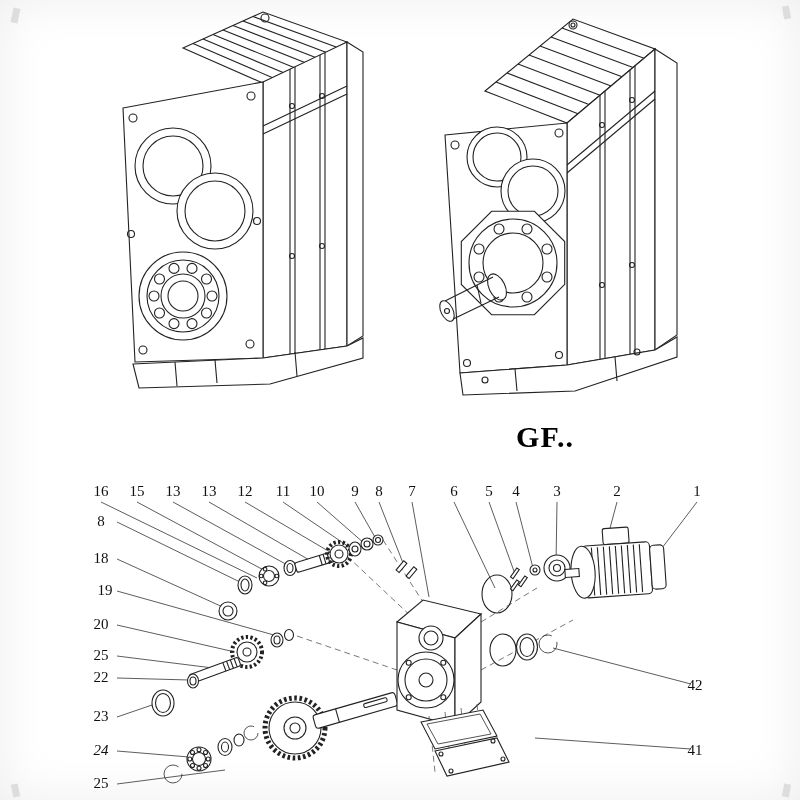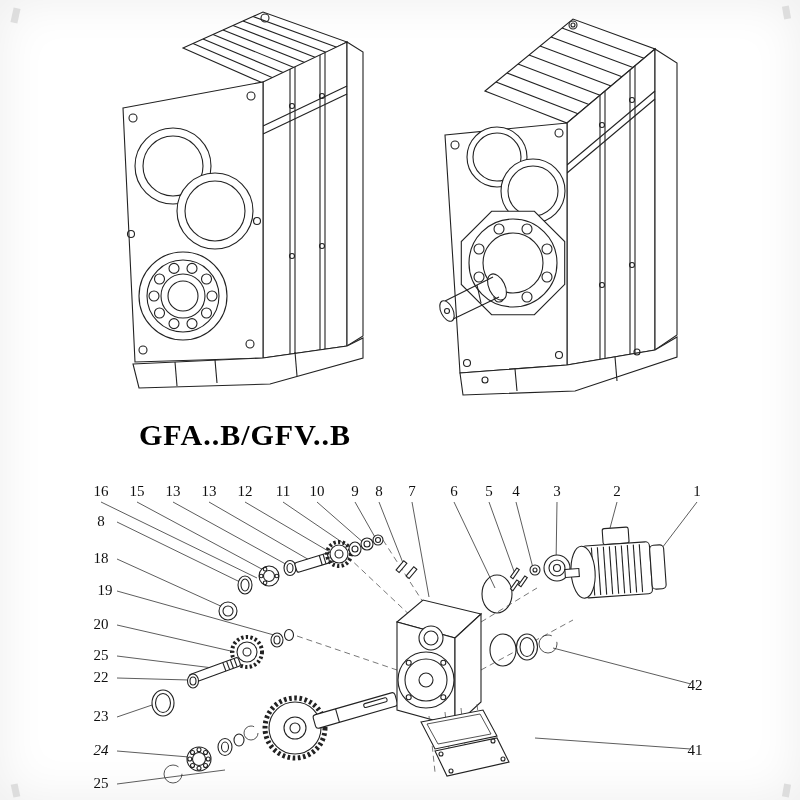--- a/index.html
+++ b/index.html
@@ -163,21 +163,21 @@
     </g>
     <g>
       <polygon class="lnf" points="45,368 152,360 240,345 262,332 262,352 160,386 48,390"></polygon>
       <line class="ln" x1="100" y1="364" x2="102" y2="386"></line>
       <line class="ln" x1="200" y1="352" x2="202" y2="376"></line>
       <circle class="ln" cx="70" cy="375" r="3"></circle>
       <circle class="ln" cx="222" cy="347" r="3"></circle>
     </g>
   </svg>
 
-  <div class="model-title" style="left:95px;top:418px;width:300px;">GFA..B/GFV..B</div>
+  <div class="model-title" style="left:430px;top:420px;width:230px;">GF..</div>
 
   <svg style="left:85px;top:470px;" width="630" height="330" viewBox="0 0 630 330">
 
     <g>
       <line class="leader" x1="16" y1="32" x2="172" y2="108"></line>
       <line class="leader" x1="52" y1="32" x2="186" y2="104"></line>
       <line class="leader" x1="88" y1="32" x2="206" y2="97"></line>
       <line class="leader" x1="124" y1="32" x2="226" y2="91"></line>
       <line class="leader" x1="160" y1="32" x2="250" y2="85"></line>
       <line class="leader" x1="198" y1="32" x2="267" y2="79"></line>

